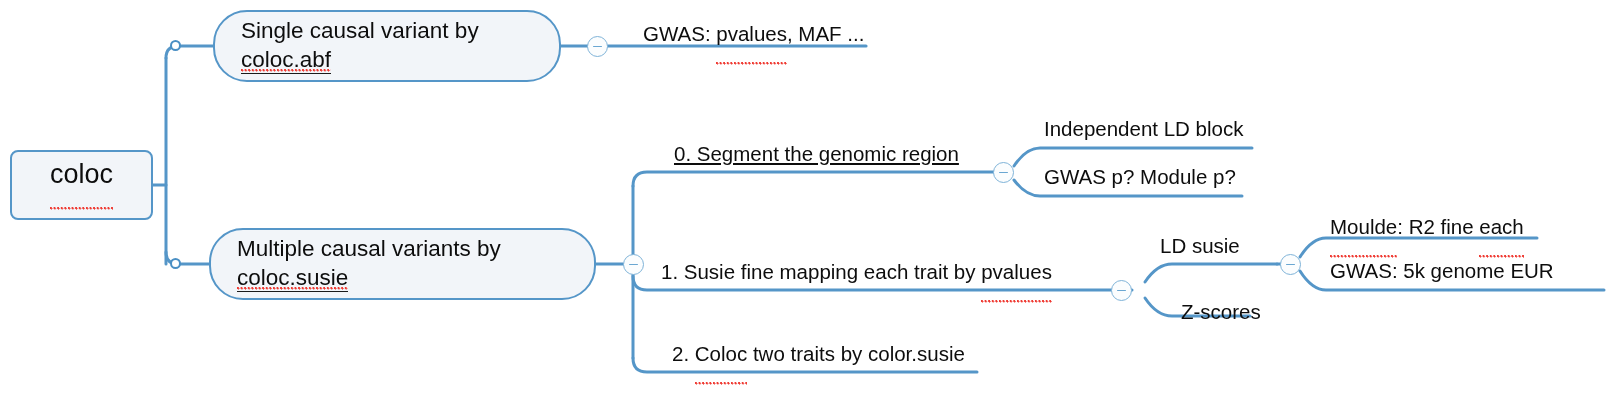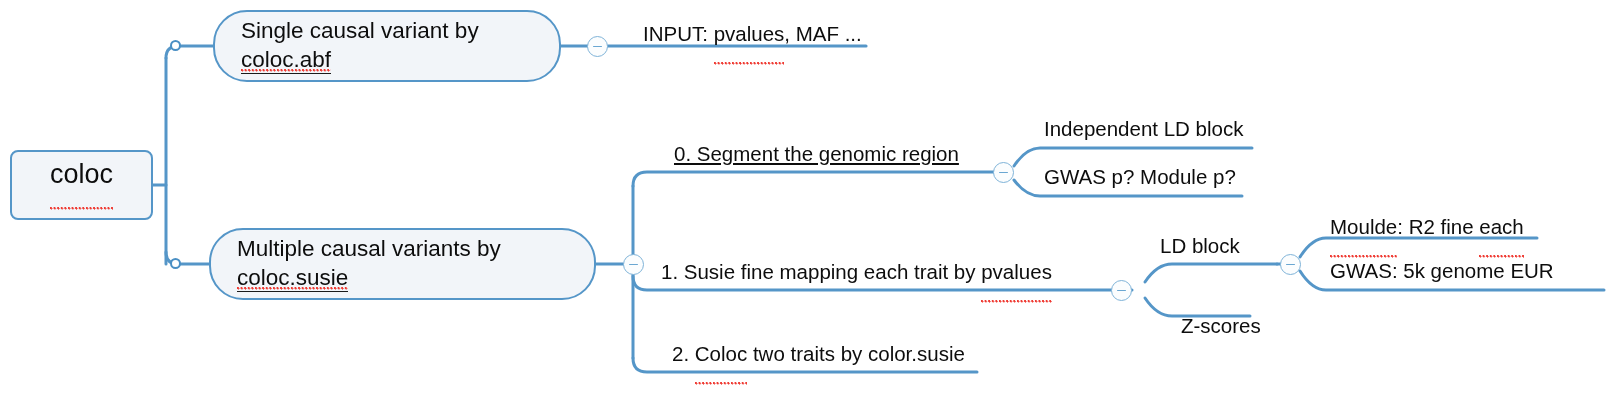--- a/index.html
+++ b/index.html
@@ -181,36 +181,36 @@
   </div>
 
   <div class="node node-branch" style="left:213px; top:10px; width:348px; height:72px;">
     <span>
       <span>Single causal variant by</span><br>
       <span class="ul sp">coloc.abf</span>
     </span>
   </div>
 
   <div class="leaf leaf-right" style="left:643px; top:24px;">
-    <span>INPUT: </span><span class="sp">pvalues</span><span>, MAF ...</span>
+    <span>GWAS: </span><span class="sp">pvalues</span><span>, MAF ...</span>
   </div>
 
   <div class="leaf" style="left:674px; top:144px;text-decoration:underline;">0. Segment the genomic region</div>
 
   <div class="leaf" style="left:1044px; top:119px;">Independent LD block</div>
 
   <div class="leaf" style="left:1044px; top:167px;text-align:center;">GWAS p? Module p?</div>
 
   <div class="leaf" style="left:661px; top:262px;">
     <span>1. Susie fine mapping each trait by </span><span class="sp">pvalues</span>
   </div>
 
-  <div class="leaf" style="left:1160px; top:236px;">LD block</div>
-
-  <div class="leaf" style="left:1181px; top:316px;text-align:center;">Z-scores</div>
+  <div class="leaf" style="left:1160px; top:236px;">LD susie</div>
+
+  <div class="leaf" style="left:1181px; top:302px;text-align:center;">Z-scores</div>
 
   <div class="leaf" style="left:1330px; top:217px;">
     <span class="sp">Moulde</span><span>: R2 fine </span><span class="sp">each</span>
   </div>
 
   <div class="leaf" style="left:1330px; top:261px;">GWAS: 5k genome EUR</div>
 
   <div class="leaf" style="left:672px; top:344px;">
     <span>2. </span><span class="sp">Coloc</span><span> two traits by color.susie</span>
   </div>

